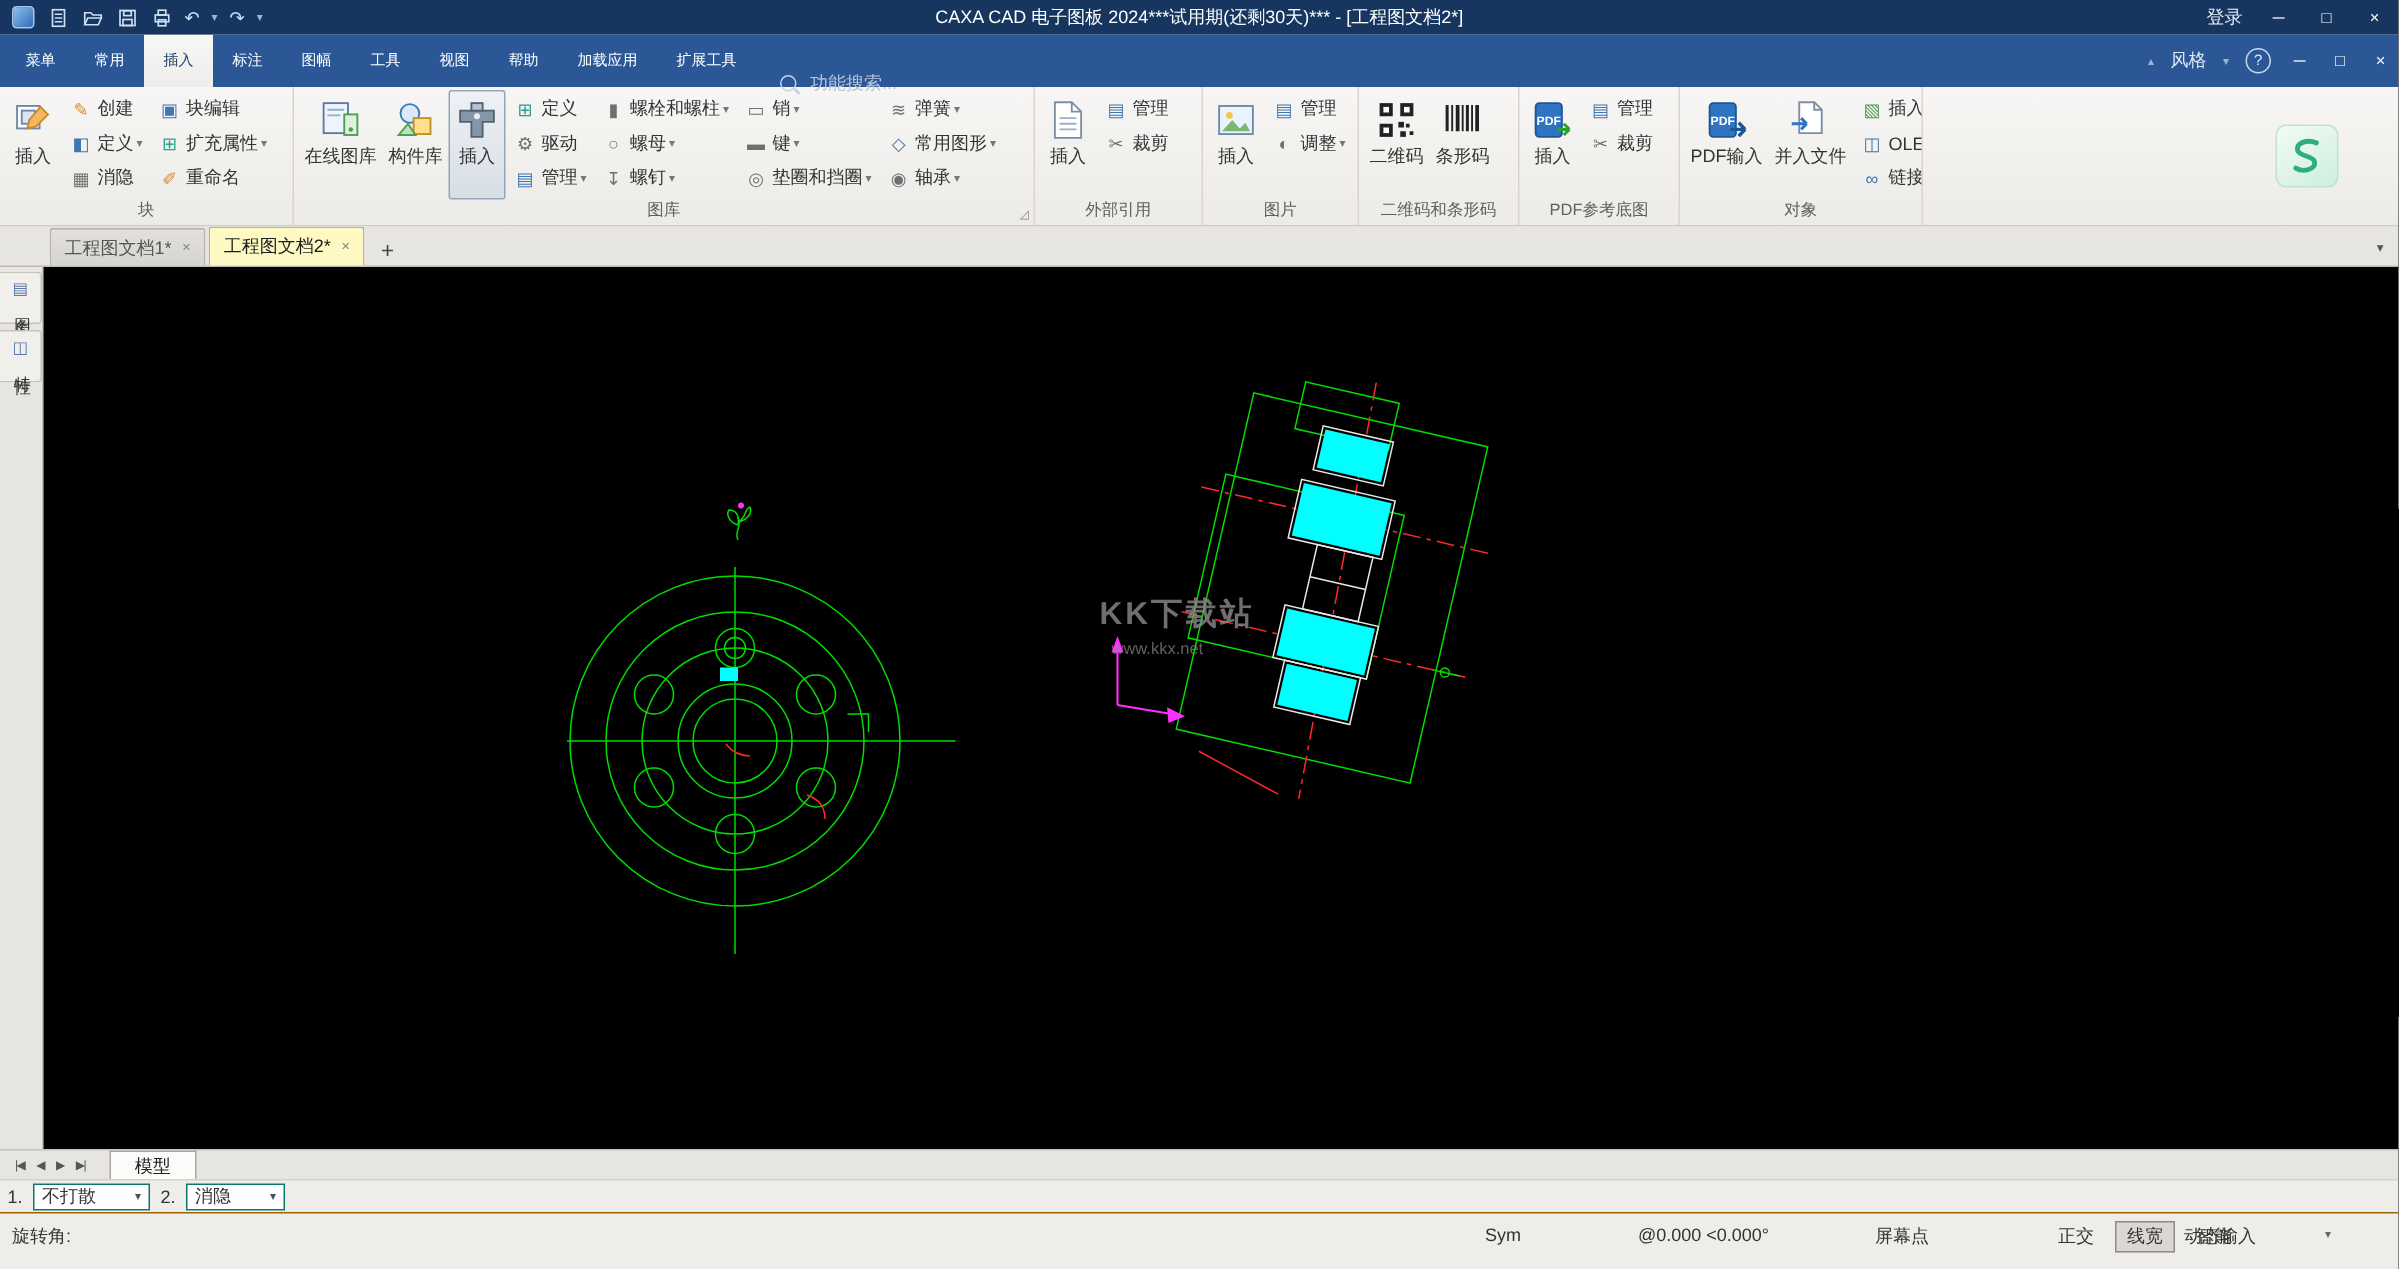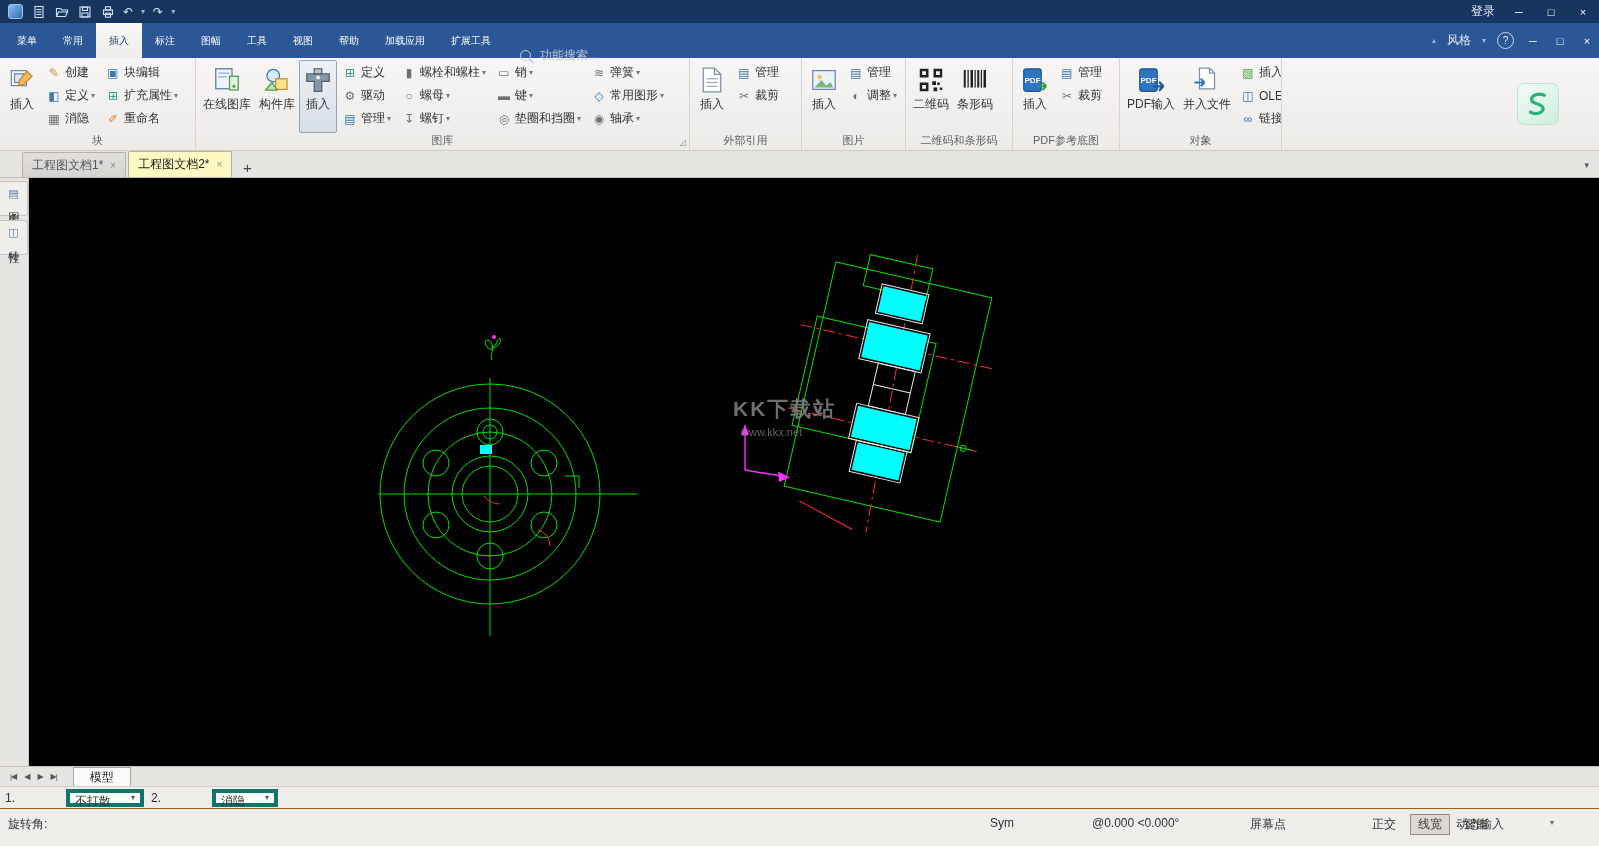--- a/index.html
+++ b/index.html
@@ -44,21 +44,21 @@
   .scol{display:flex;flex-direction:column;padding:1px 2px;justify-content:flex-start;}
   .sbtn{display:flex;align-items:center;height:23px;padding:0 3px;white-space:nowrap;border-radius:2px;}
   .ic{width:16px;text-align:center;font-size:12px;margin-right:3px;line-height:1;}
   .lbl{font-size:12px;color:#333;}
   .caret{font-size:8px;color:#777;margin-left:2px;line-height:1;}
   .or{color:#d98a2b}.bl{color:#3c78b4}.gr{color:#707070}.gn{color:#4d9e4d}.tl{color:#2a9d8f}
   .rfill{flex:1;display:flex;align-items:center;justify-content:flex-end;padding-right:40px;border-right:none;}
   .logo{width:40px;height:40px;border-radius:7px;background:linear-gradient(145deg,#f3fbf7,#cdeedd);border:1px solid #bfe3d2;display:flex;align-items:center;justify-content:center;}
 
   
-  .doctabs{height:27px;background:#e7e5e2;border-bottom:1px solid #bdbab5;display:flex;align-items:flex-end;padding-left:22px;position:relative;box-sizing:border-box;}
+  .doctabs{height:27px;background:#e7e5e2;border-bottom:1px solid #bdbab5;display:flex;align-items:flex-end;padding-left:33px;position:relative;box-sizing:border-box;}
   .dtab{display:flex;align-items:center;gap:7px;height:24px;padding:0 9px;border:1px solid #b5b2ad;border-bottom:none;background:linear-gradient(#e2e0dd,#d6d4d0);font-size:12px;color:#555;margin-right:2px;border-radius:2px 2px 0 0;}
   .dtab.active{background:#fef9c3;color:#1c1c1c;height:25px;}
   .tclose{font-size:10px;color:#888;}
   .addtab{width:18px;height:20px;display:flex;align-items:center;justify-content:center;font-size:15px;color:#444;margin-left:4px;}
   .tabsmenu{position:absolute;right:10px;top:9px;font-size:9px;color:#555;}
 
   
   .workspace{height:588px;display:flex;}
   .sidebar{width:29px;background:#e7e5e2;border-right:1px solid #c6c3be;display:flex;flex-direction:column;padding-top:3px;box-sizing:border-box;flex:none;}
   .vtab{display:flex;flex-direction:column;align-items:center;gap:4px;padding:6px 0 8px;background:#f1efec;border:1px solid #c6c3be;border-left:none;border-radius:0 3px 3px 0;margin-bottom:4px;box-sizing:border-box;}
@@ -75,21 +75,21 @@
   .st-mag{stroke:var(--cad-magenta,#ff30ff);fill:none;stroke-width:1.4;}
   .f-mag{fill:var(--cad-magenta,#ff30ff);stroke:none;}
   .wm1{fill:#8b8b8b;opacity:.8;font-size:21px;font-weight:bold;letter-spacing:2px;}
   .wm2{fill:#8b8b8b;opacity:.7;font-size:11px;}
 
   
   .modelbar{height:20px;background:#e7e5e2;border-top:1px solid #c6c3be;display:flex;align-items:center;padding-left:6px;box-sizing:border-box;}
   .nav{font-size:8px;color:#555;padding:0 4px;letter-spacing:-1px;}
   .mtab{margin-left:12px;height:18px;display:flex;align-items:center;padding:0 16px;background:#fbfbfa;border:1px solid #a7a4a0;border-bottom:none;font-size:12px;color:#222;}
   .optionsrow{height:22px;background:#efedea;border-top:1px solid #d4d1cc;display:flex;align-items:center;gap:7px;padding-left:5px;font-size:12px;box-sizing:border-box;}
-  .osel{display:flex;align-items:flex-start;justify-content:space-between;width:78px;height:18px;background:#fff;border:4px solid #0f766e;padding:0 5px;box-sizing:border-box;margin-left:44px;}
+  .osel{display:flex;align-items:center;justify-content:space-between;width:78px;height:18px;background:#fff;border:1px solid #0f766e;padding:0 5px;box-sizing:border-box;}
   .oc{font-size:8px;color:#456;}
   .statusbar{height:38px;background:#efedea;border-top:1px solid #a16207;position:relative;font-size:12px;color:#333;box-sizing:border-box;}
   .sitem{position:absolute;top:7px;white-space:nowrap;}
   .sitem.toggled{border:1px solid #8e8b88;background:#dbd8d4;padding:1px 7px;top:5px;}
 </style>
 </head>
 <body>
 
 <div class="app">
 
@@ -122,20 +122,21 @@
             <rect x="2.5" y="5" width="9" height="4.5"></rect>
             <rect x="4.5" y="1.8" width="5" height="3.2"></rect>
             <rect x="4.5" y="8.2" width="5" height="4"></rect>
           </svg>
       </span>
       <span class="tglyph">↶</span>
       <span class="tcaret">▾</span>
       <span class="tglyph">↷</span>
       <span class="tcaret">▾</span>
     </div>
+    <span class="title-center">CAXA CAD 电子图板 2024***试用期(还剩30天)*** - [工程图文档2*]</span>
     <div class="tb-right">
       <span>登录</span>
       <span class="wbtn">─</span>
       <span class="wbtn">□</span>
       <span class="wbtn">×</span>
     </div>
   </div>
 
   <div class="menubar">
     <span class="mitem">菜单</span>

